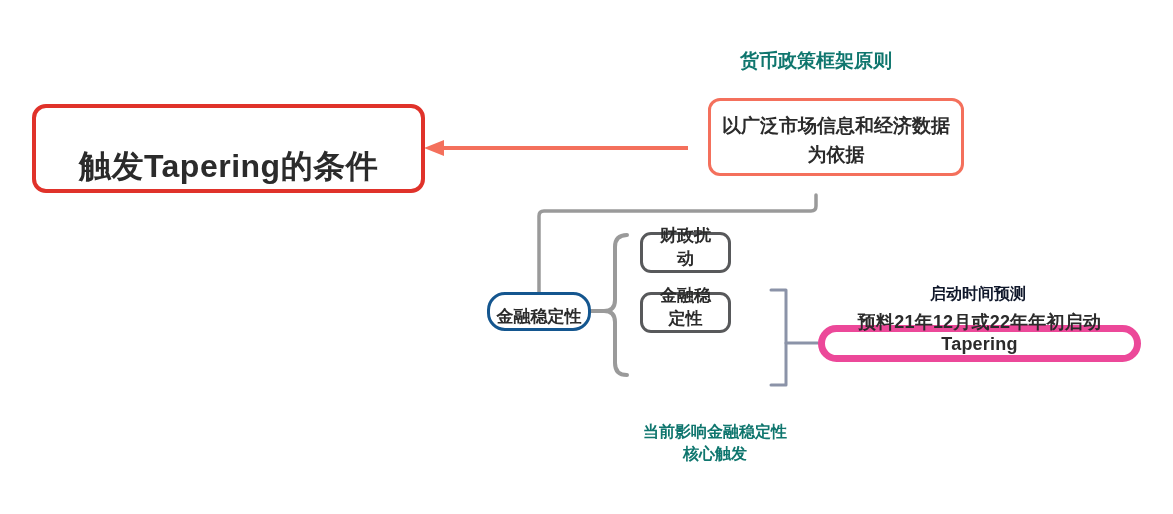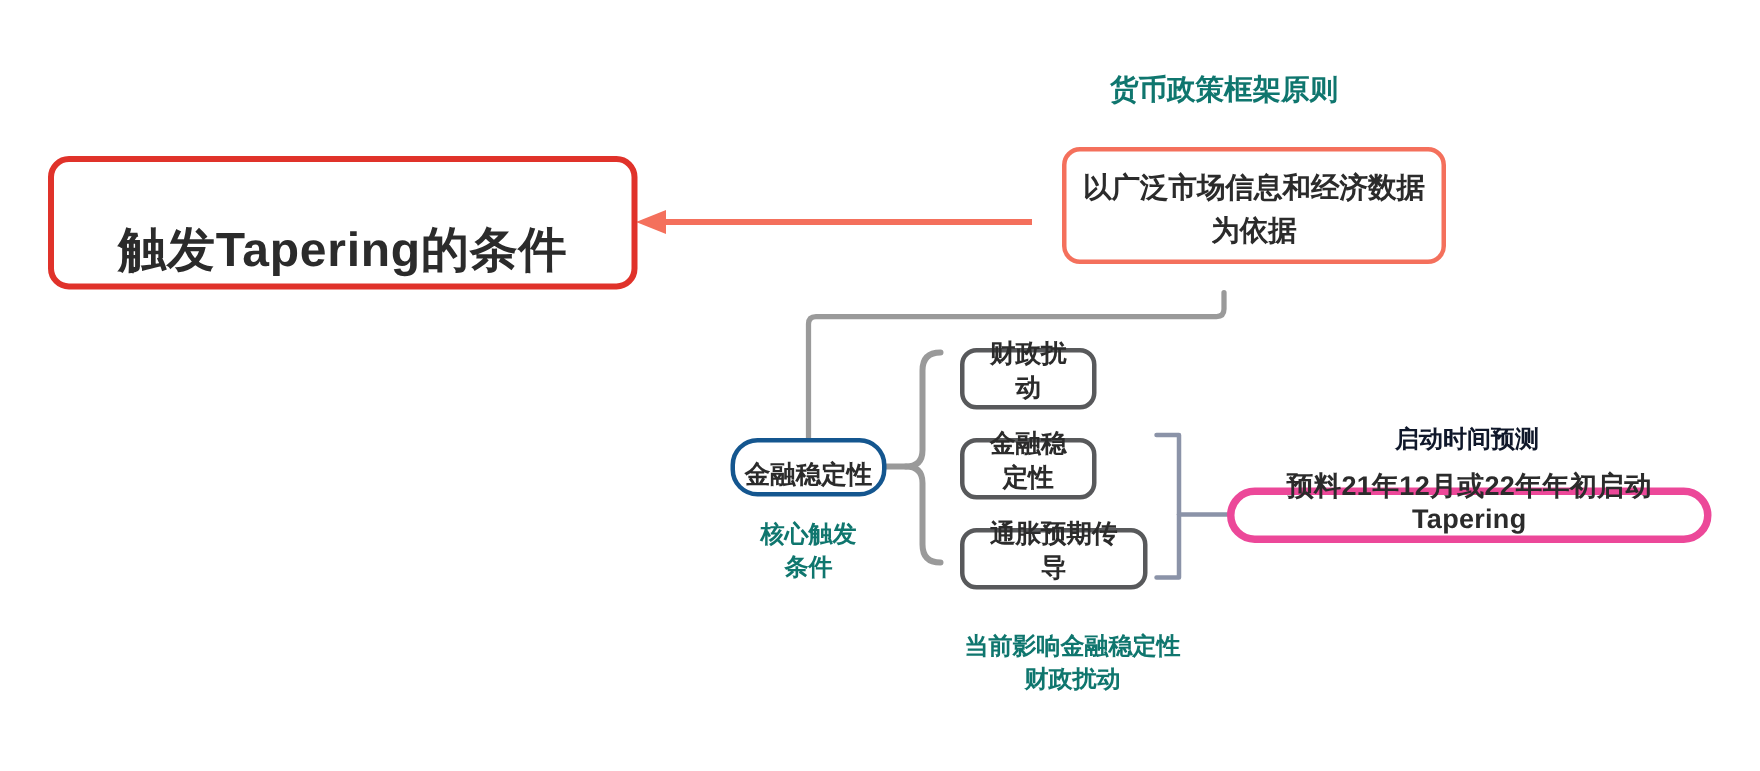--- a/index.html
+++ b/index.html
@@ -82,21 +82,21 @@
   }
   #node-factor-0 { left: 640px; top: 232px; width: 91px;  height: 41px; }
   #node-factor-1 { left: 640px; top: 292px; width: 91px;  height: 41px; }
   #node-factor-2 { left: 640px; top: 352px; width: 125px; height: 41px; }
   
   #node-forecast {
     left: 818px;
     top: 325px;
     width: 323px;
     height: 37px;
-    border: 5px solid #ec4899;
+    border: 7px solid #ec4899;
     border-radius: 19px;
     font-size: 18px;
     font-weight: bold;
     letter-spacing: 0.2px;
   }
   
   .caption {
     position: absolute;
     text-align: center;
     font-weight: bold;
@@ -170,37 +170,32 @@
   <div class="caption" id="caption-principle">货币政策框架原则</div>
 
   <div class="node" id="node-principle">
     <span>以广泛市场信息和经济数据为依据</span>
   </div>
 
   <div class="node" id="node-stability">
     <span>金融稳定性</span>
   </div>
 
-  <div class="caption" id="caption-core">核心触发
-条件</div>
 
   <div class="node factor-node" id="node-factor-0">
     <span>财政扰动</span>
   </div>
 
   <div class="node factor-node" id="node-factor-1">
     <span>金融稳定性</span>
   </div>
 
-  <div class="node factor-node" id="node-factor-2">
-    <span>通胀预期传导</span>
-  </div>
 
   <div class="caption" id="caption-factors">当前影响金融稳定性
-财政扰动</div>
+核心触发</div>
 
   <div class="caption" id="caption-forecast">启动时间预测</div>
 
   <div class="node" id="node-forecast">
     <span>预料21年12月或22年年初启动Tapering</span>
   </div>
 
 </div>
 
 </body></html>

